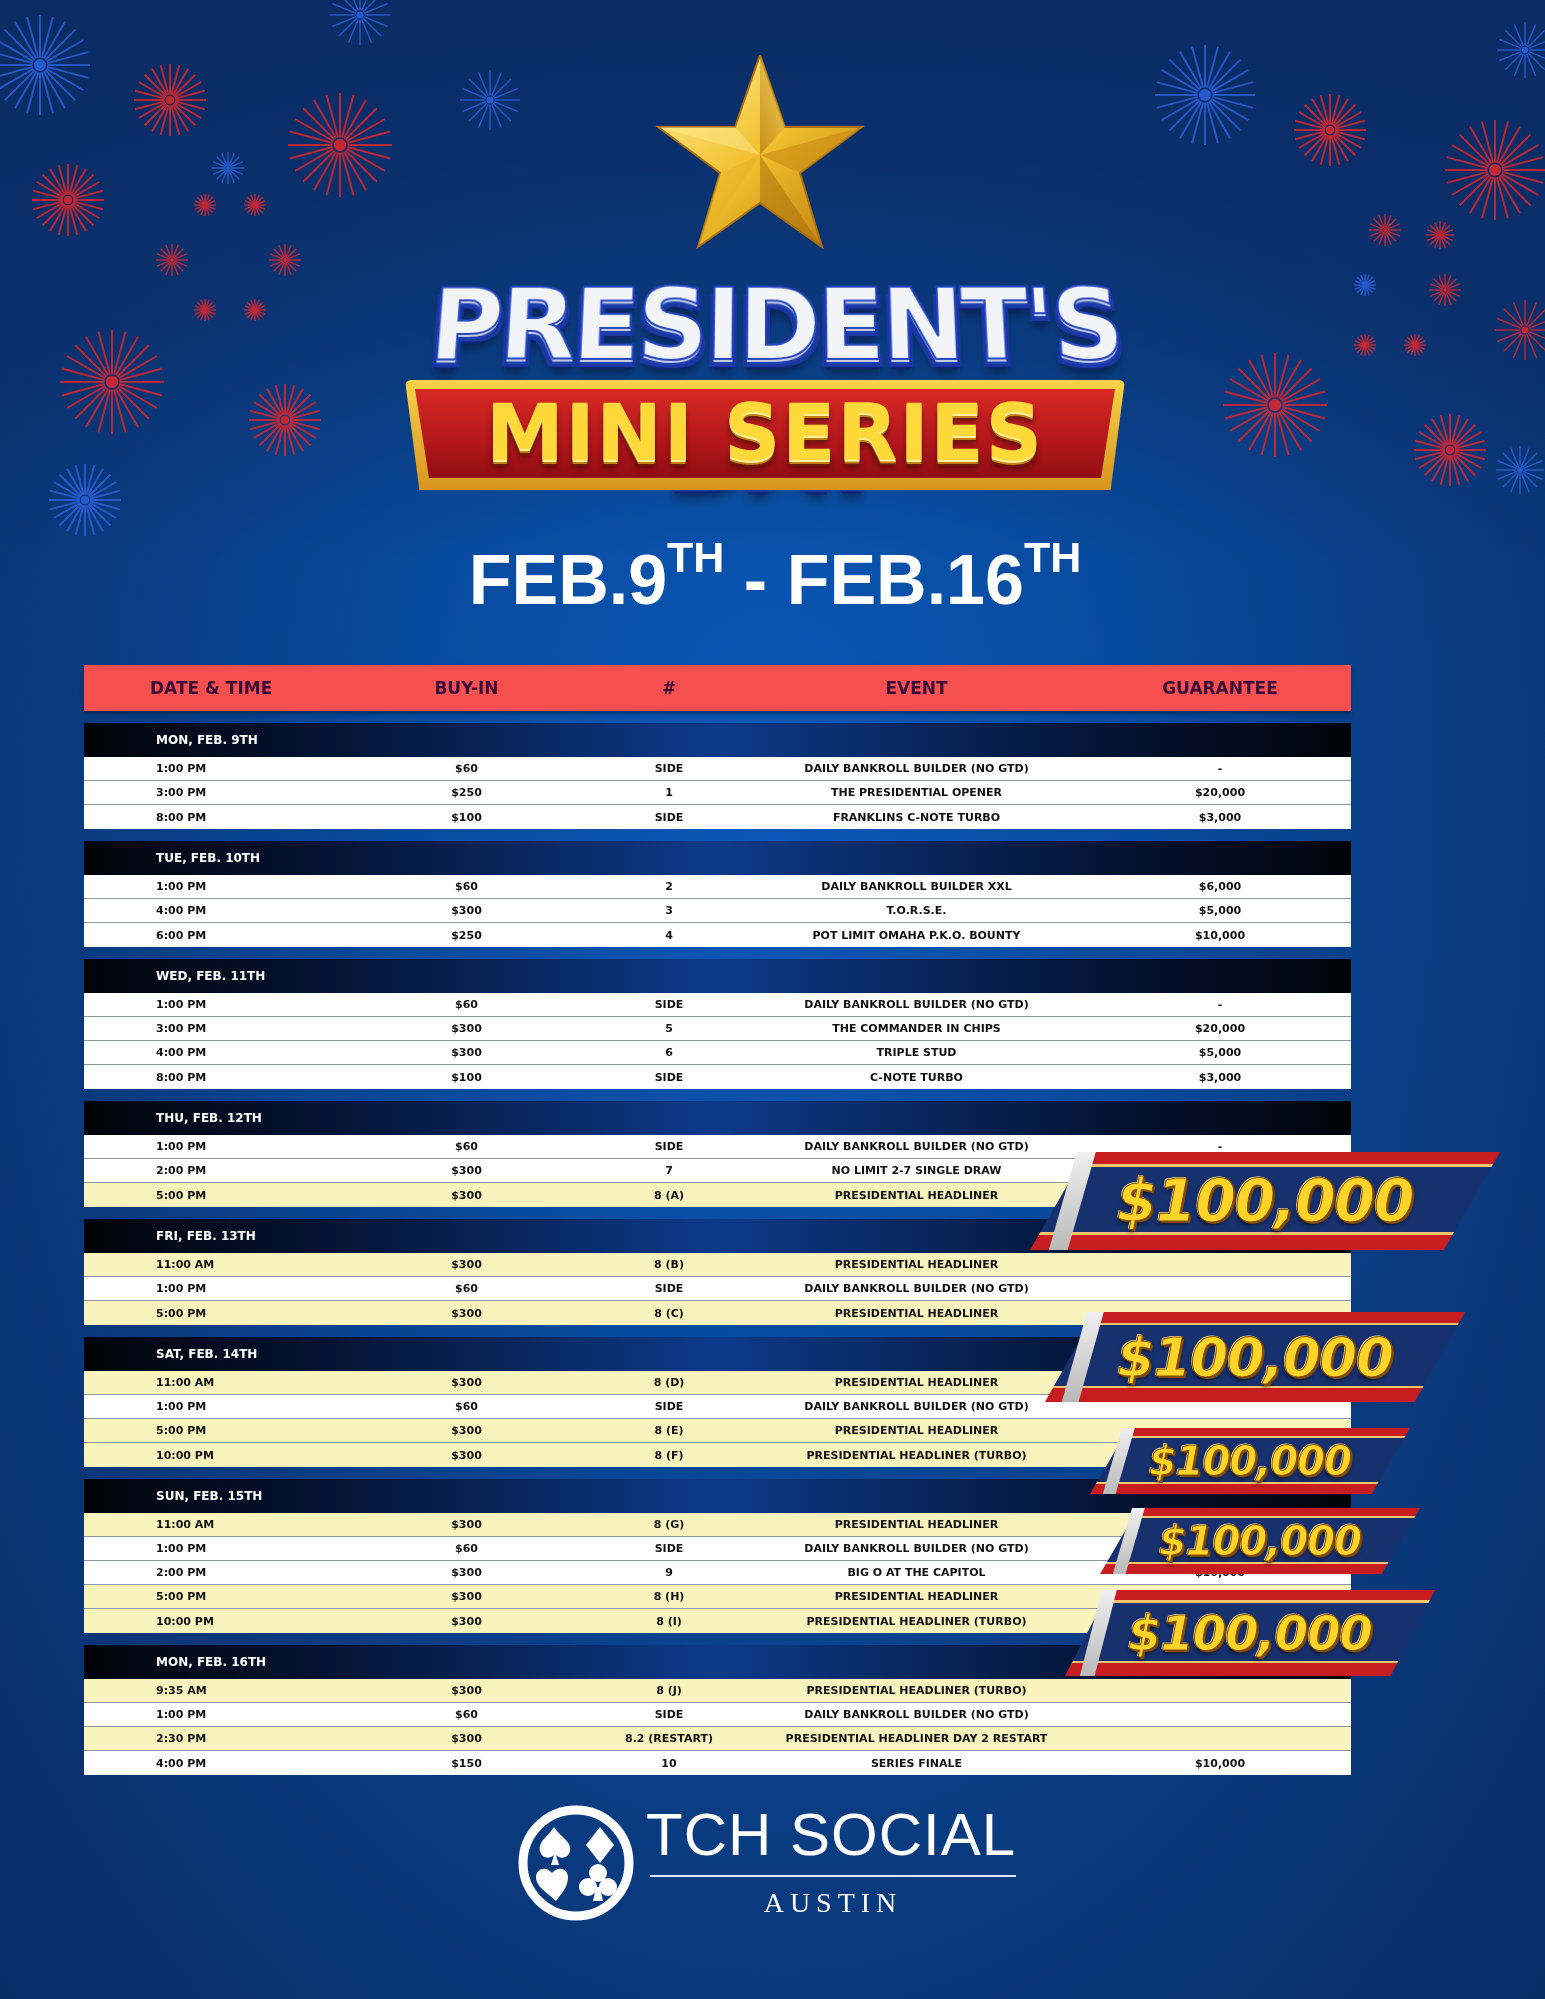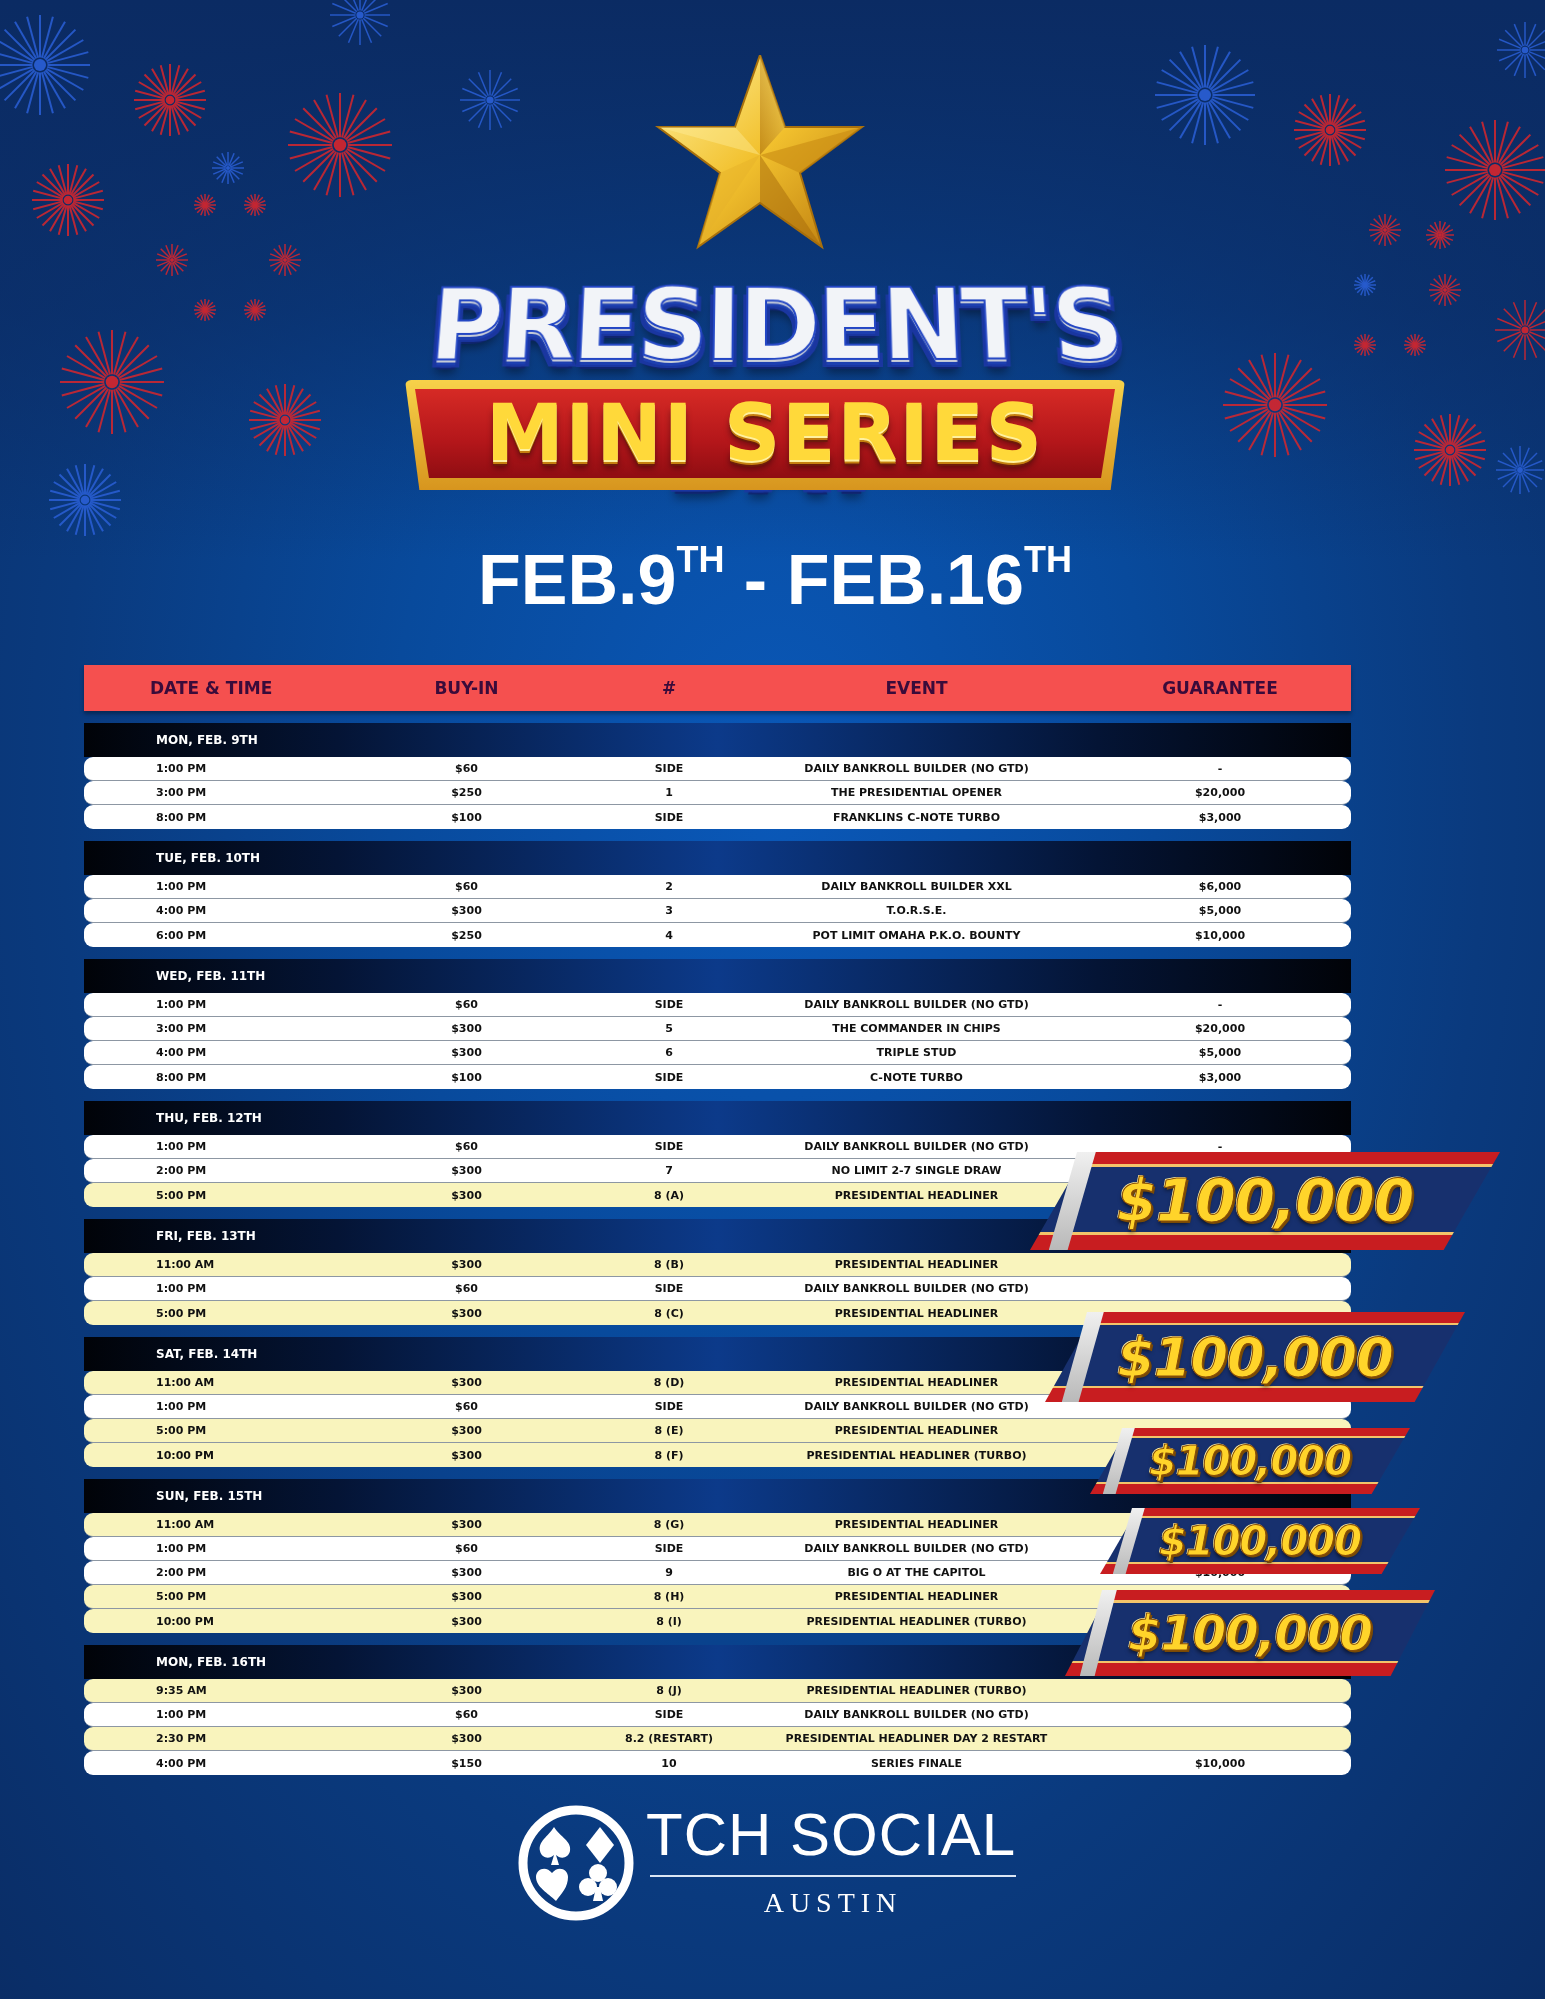--- a/index.html
+++ b/index.html
@@ -40,40 +40,39 @@
     position: absolute; left: 405px; top: 383px; width: 720px; height: 100px;
     text-align: center; font-weight: bold; font-size: 78px; line-height: 100px;
     color: #ffd93a; letter-spacing: 2px;
     text-shadow: 0 2px 0 #fff1a0, 0 4px 0 #c57f0f, 0 6px 0 #6e1a0b, 0 8px 6px rgba(0,0,0,0.4);
   }
   .dates {
     position: absolute; left: 380px; top: 535px; width: 790px; height: 90px;
     text-align: center; color: #ffffff; font-weight: bold; font-size: 70px; line-height: 90px;
     font-family: "Liberation Sans", sans-serif;
   }
-  .dates sup { font-size: 36px; vertical-align: 32px; line-height: 0; }
+  .dates sup { font-size: 43px; vertical-align: 32px; line-height: 0; }
 
   
   .table { position: absolute; left: 84px; top: 665px; width: 1267px; }
   .thead {
     height: 46px; background: #f5504f; display: flex; align-items: center;
     color: #3a0b3a; font-weight: bold; font-size: 17px;
     box-shadow: 0 3px 4px rgba(0,0,0,0.35);
   }
   .section-head {
     height: 34px; display: flex; align-items: center;
     background: linear-gradient(90deg, #010308 0%, #041435 20%, #0c3a8a 50%, #041435 80%, #010308 100%);
     color: #ffffff; font-weight: bold; font-size: 12px; padding-left: 72px;
     margin-top: 12px;
   }
   .row {
     height: 24px; display: flex; align-items: center;
     font-weight: bold; font-size: 11px; color: #111;
     border-bottom: 1px solid #8d97a3;
-    border-radius: 9px;
   }
   .row.white { background: #ffffff; }
   .row.yellow { background: #f9f4bd; }
   .row.last { border-bottom: none; }
   .c-date { width: 255px; padding-left: 72px; text-align: left; }
   .c-buy { width: 255px; text-align: center; padding-left: 0; }
   .c-num { width: 150px; text-align: center; }
   .c-event { width: 345px; text-align: center; }
   .c-gtd { width: 262px; text-align: center; }
   .thead .c-date { padding-left: 66px; }

